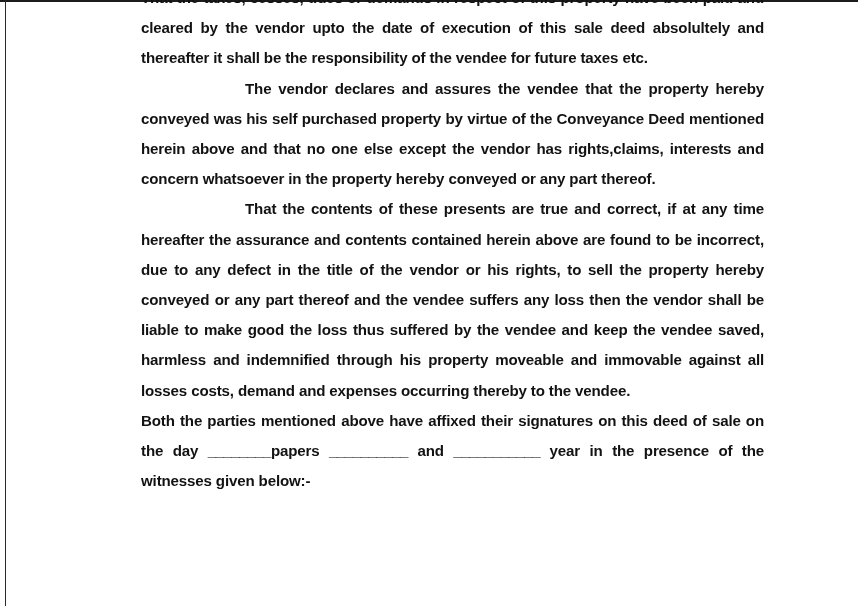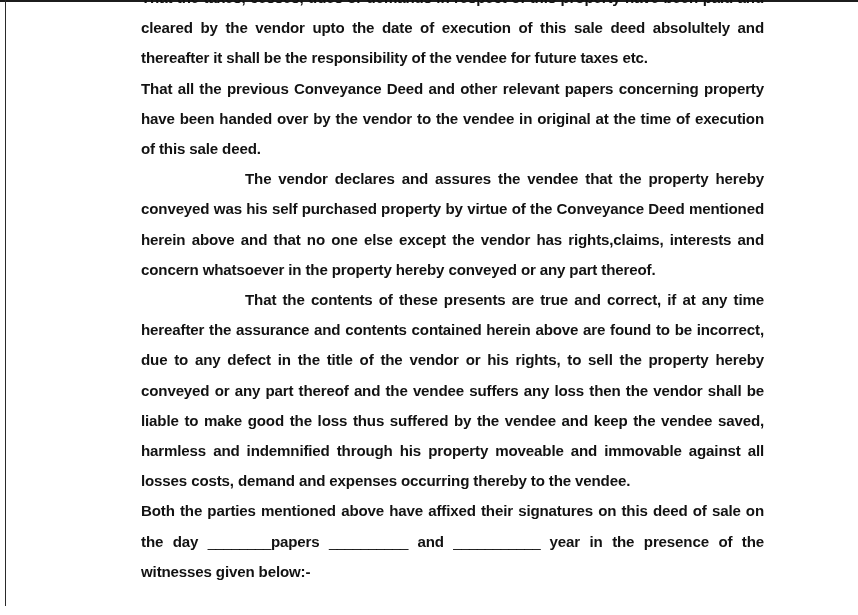--- a/index.html
+++ b/index.html
@@ -53,37 +53,36 @@
   }
   .para {
     margin: 0;
     text-align: justify;
     text-align-last: left;
   }
   .para.indented {
     text-indent: 104px;
   }
   .blank {
-    font-weight: normal;
+    font-weight: bold;
     letter-spacing: -0.5px;
   }
 </style>
 </head>
 <body>
 
 <div class="page">
 
   <div class="rule-top"></div>
   <div class="rule-left"></div>
 
   <div class="body-text">
 
     <p class="para">That the taxes, cesses, dues or demands in respect of this property have been paid and cleared by the vendor upto the date of execution of this sale deed absolultely and thereafter it shall be the responsibility of the vendee for future taxes etc.</p>
 
-    <p class="para">That all the previous Conveyance Deed and other relevant papers concerning property have been handed over by the vendor to the vendee in original at the time of execution of this sale deed.</p>
 
     <p class="para indented">The vendor declares and assures the vendee that the property hereby conveyed was his self purchased property by virtue of the Conveyance Deed mentioned herein above and that no one else except the vendor has rights,claims, interests and concern whatsoever in the property hereby conveyed or any part thereof.</p>
 
     <p class="para indented">That the contents of these presents are true and correct, if at any time hereafter the assurance and contents contained herein above are found to be incorrect, due to any defect in the title of the vendor or his rights, to sell the property hereby conveyed or any part thereof and the vendee suffers any loss then the vendor shall be liable to make good the loss thus suffered by the vendee and keep the vendee saved, harmless and indemnified through his property moveable and immovable against all losses costs, demand and expenses occurring thereby to the vendee.</p>
 
     <p class="para"><span>Both the parties mentioned above have affixed their signatures on this deed of sale on the day </span><span class="blank">________</span><span>papers </span><span class="blank">__________</span><span> and </span><span class="blank">___________</span><span>  year in the presence of the witnesses given below:-</span></p>
 
   </div>
 </div>
 

